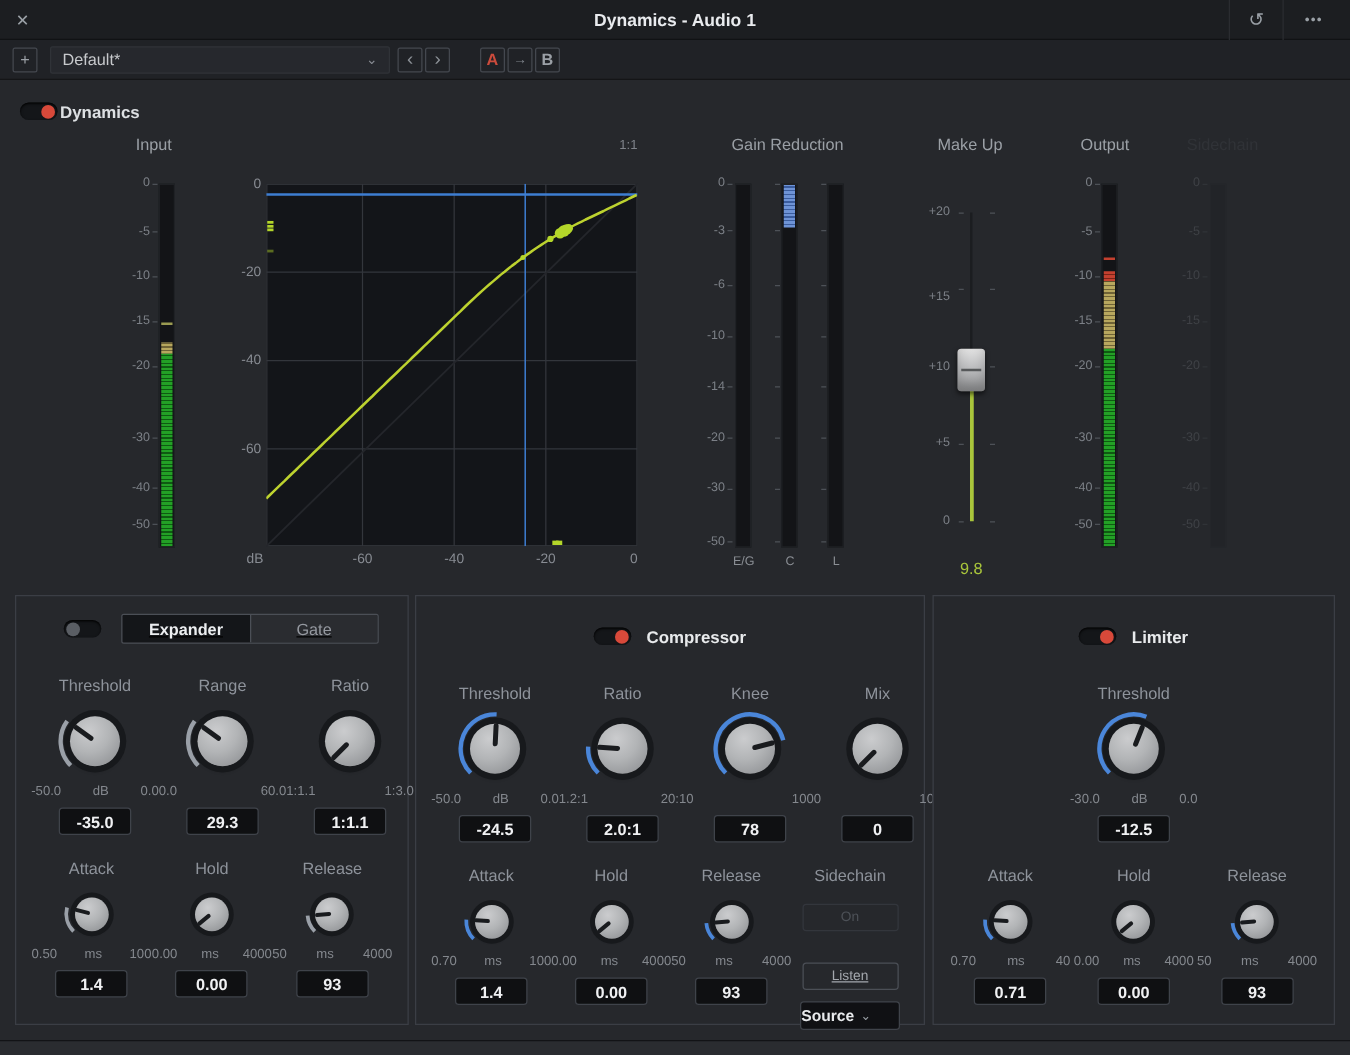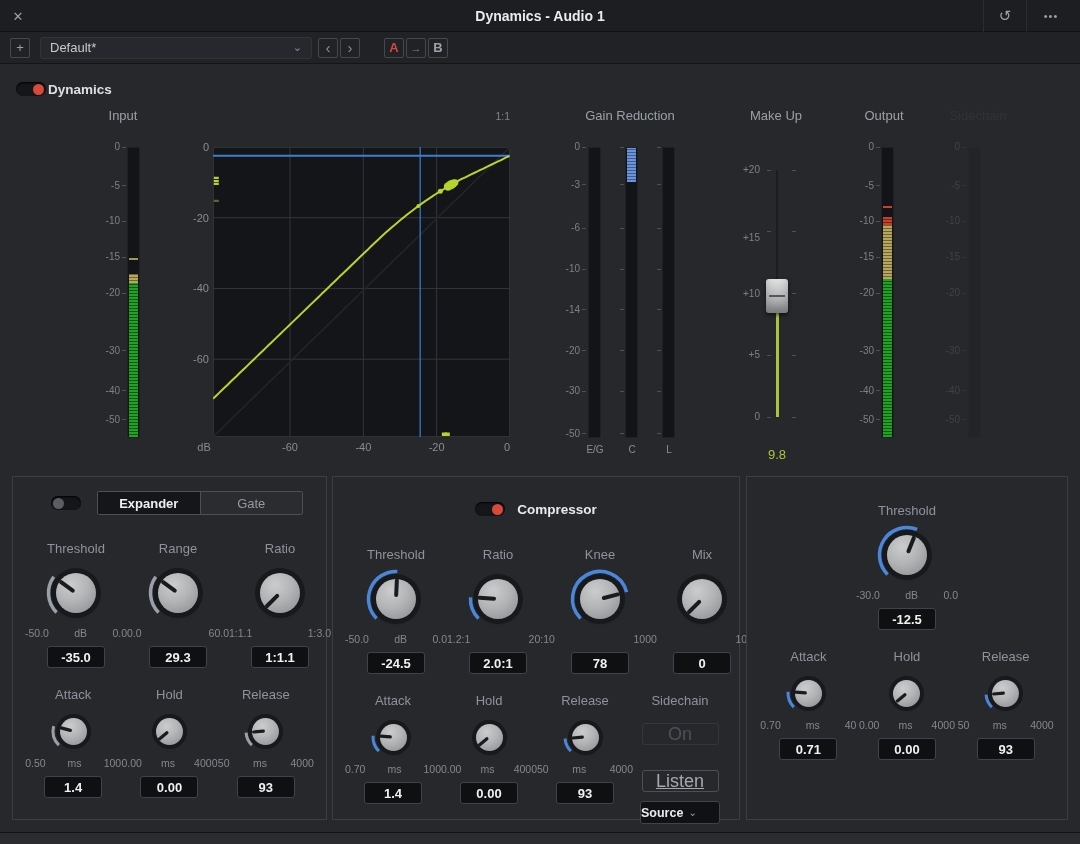--- a/index.html
+++ b/index.html
@@ -89,21 +89,21 @@
   .knob svg{position:absolute;inset:0;overflow:visible;}
   .knob-body{position:absolute;border-radius:50%;background:radial-gradient(circle at 38% 30%,#cbccce 0%,#b2b4b6 45%,#939598 85%,#898b8e 100%);box-shadow:0 0 0 5px #17191c,0 3px 4px rgba(0,0,0,.45);}
   .knob.sm .knob-body{box-shadow:0 0 0 4px #17191c,0 2px 3px rgba(0,0,0,.45);}
   .kminmax{display:flex;justify-content:space-between;align-items:baseline;height:14px;margin-top:2px;font-size:10.5px;color:#84888e;}
   .kminmax.lgw{width:102px;}
   .kminmax.smw{width:96px;}
   .vbox{margin-top:5px;width:58px;height:22px;background:#0f1012;border:1px solid #3f434a;border-radius:3px;color:#f0f1f3;font-weight:700;font-size:13px;display:flex;align-items:center;justify-content:center;cursor:text;}
 
   
   .sc-col{display:flex;flex-direction:column;align-items:center;}
-  .sc-btn{width:77px;height:22px;border:1px solid #4b4f56;border-radius:3px;color:#a4a8ae;font-size:18px;display:flex;align-items:center;justify-content:center;cursor:pointer;}
+  .sc-btn{width:77px;height:22px;border:1px solid #4b4f56;border-radius:3px;color:#a4a8ae;font-size:11px;display:flex;align-items:center;justify-content:center;cursor:pointer;}
   .sc-btn.disabled{border-color:#33363c;color:#4d5157;cursor:default;}
   .sc-select{width:80px;height:23px;background:#101114;border:1px solid #3f434a;border-radius:3px;color:#e8eaec;font-weight:700;font-size:12.5px;display:flex;align-items:center;justify-content:flex-start;gap:5px;cursor:pointer;}
   .sc-select .chev{font-size:10px;color:#9aa0a6;font-weight:400;}
 
   .bottomstrip{position:absolute;left:0;top:832px;width:1080px;height:12px;background:#2a2c30;border-top:1px solid #121316;}
 </style>
 </head>
 <body>
 
 <div class="window">
@@ -304,21 +304,21 @@
         <div class="mtick dim" style="top: 197.7px; width: 32px;">-30</div>
         <div class="mdash dim" style="top: 203.2px; left: 34px;"></div>
         <div class="mtick dim" style="top: 237.858px; width: 32px;">-40</div>
         <div class="mdash dim" style="top: 243.358px; left: 34px;"></div>
         <div class="mtick dim" style="top: 266.958px; width: 32px;">-50</div>
         <div class="mdash dim" style="top: 272.458px; left: 34px;"></div>
         <div class="meterbar empty dim" style="left: 40px; height: 291px;"></div>
       </div>
 
     <div class="panel" style="left:12px;width:315px;">
-      <div class="phead" style="padding-left:38px;">
+      <div class="phead" style="padding-left:38px;text-decoration:underline;">
         <div class="toggle off">
             <div class="dot"></div>
           </div>
         <div class="tabgroup">
           <div class="tab active">Expander</div>
           <div class="tab">Gate</div>
         </div>
       </div>
       <div class="krow cols3 row1">
           <div class="kcol">
@@ -572,20 +572,26 @@
           <div class="sc-btn" style="margin-top:25px;text-decoration:underline;">Listen</div>
           <div class="sc-select" style="margin-top:9px;">
             <span>Source</span>
             <span class="chev">⌄</span>
           </div>
         </div>
       </div>
     </div>
 
     <div class="panel" style="left:746px;width:322px;">
+      <div class="phead centered">
+        <div class="toggle on">
+            <div class="dot"></div>
+          </div>
+        <div class="phead-label">Limiter</div>
+      </div>
       <div class="krow cols3 row1">
           <div class="kcol" style="grid-column: 2;">
             <div class="klabel">Threshold</div>
             <div class="kknob lgz">
               <div class="knob lg" style="width: 64px; height: 64px;">
                 <div class="knob-body" style="inset: 12px;"></div>
                 <svg viewBox="0 0 64 64">
                   <path d="M 12.554563517369942 51.44543648263006 A 27.5 27.5 0 0 1 42.12342519882864 6.431146638073084" stroke="#4a86d9" stroke-width="3.5" fill="none"></path>
                   <line x1="33.47249821073871" y1="28.280894056446993" x2="38.77349176939807" y2="14.89211265965617" stroke="#191b1e" stroke-width="4" stroke-linecap="round"></line>
                 </svg>

